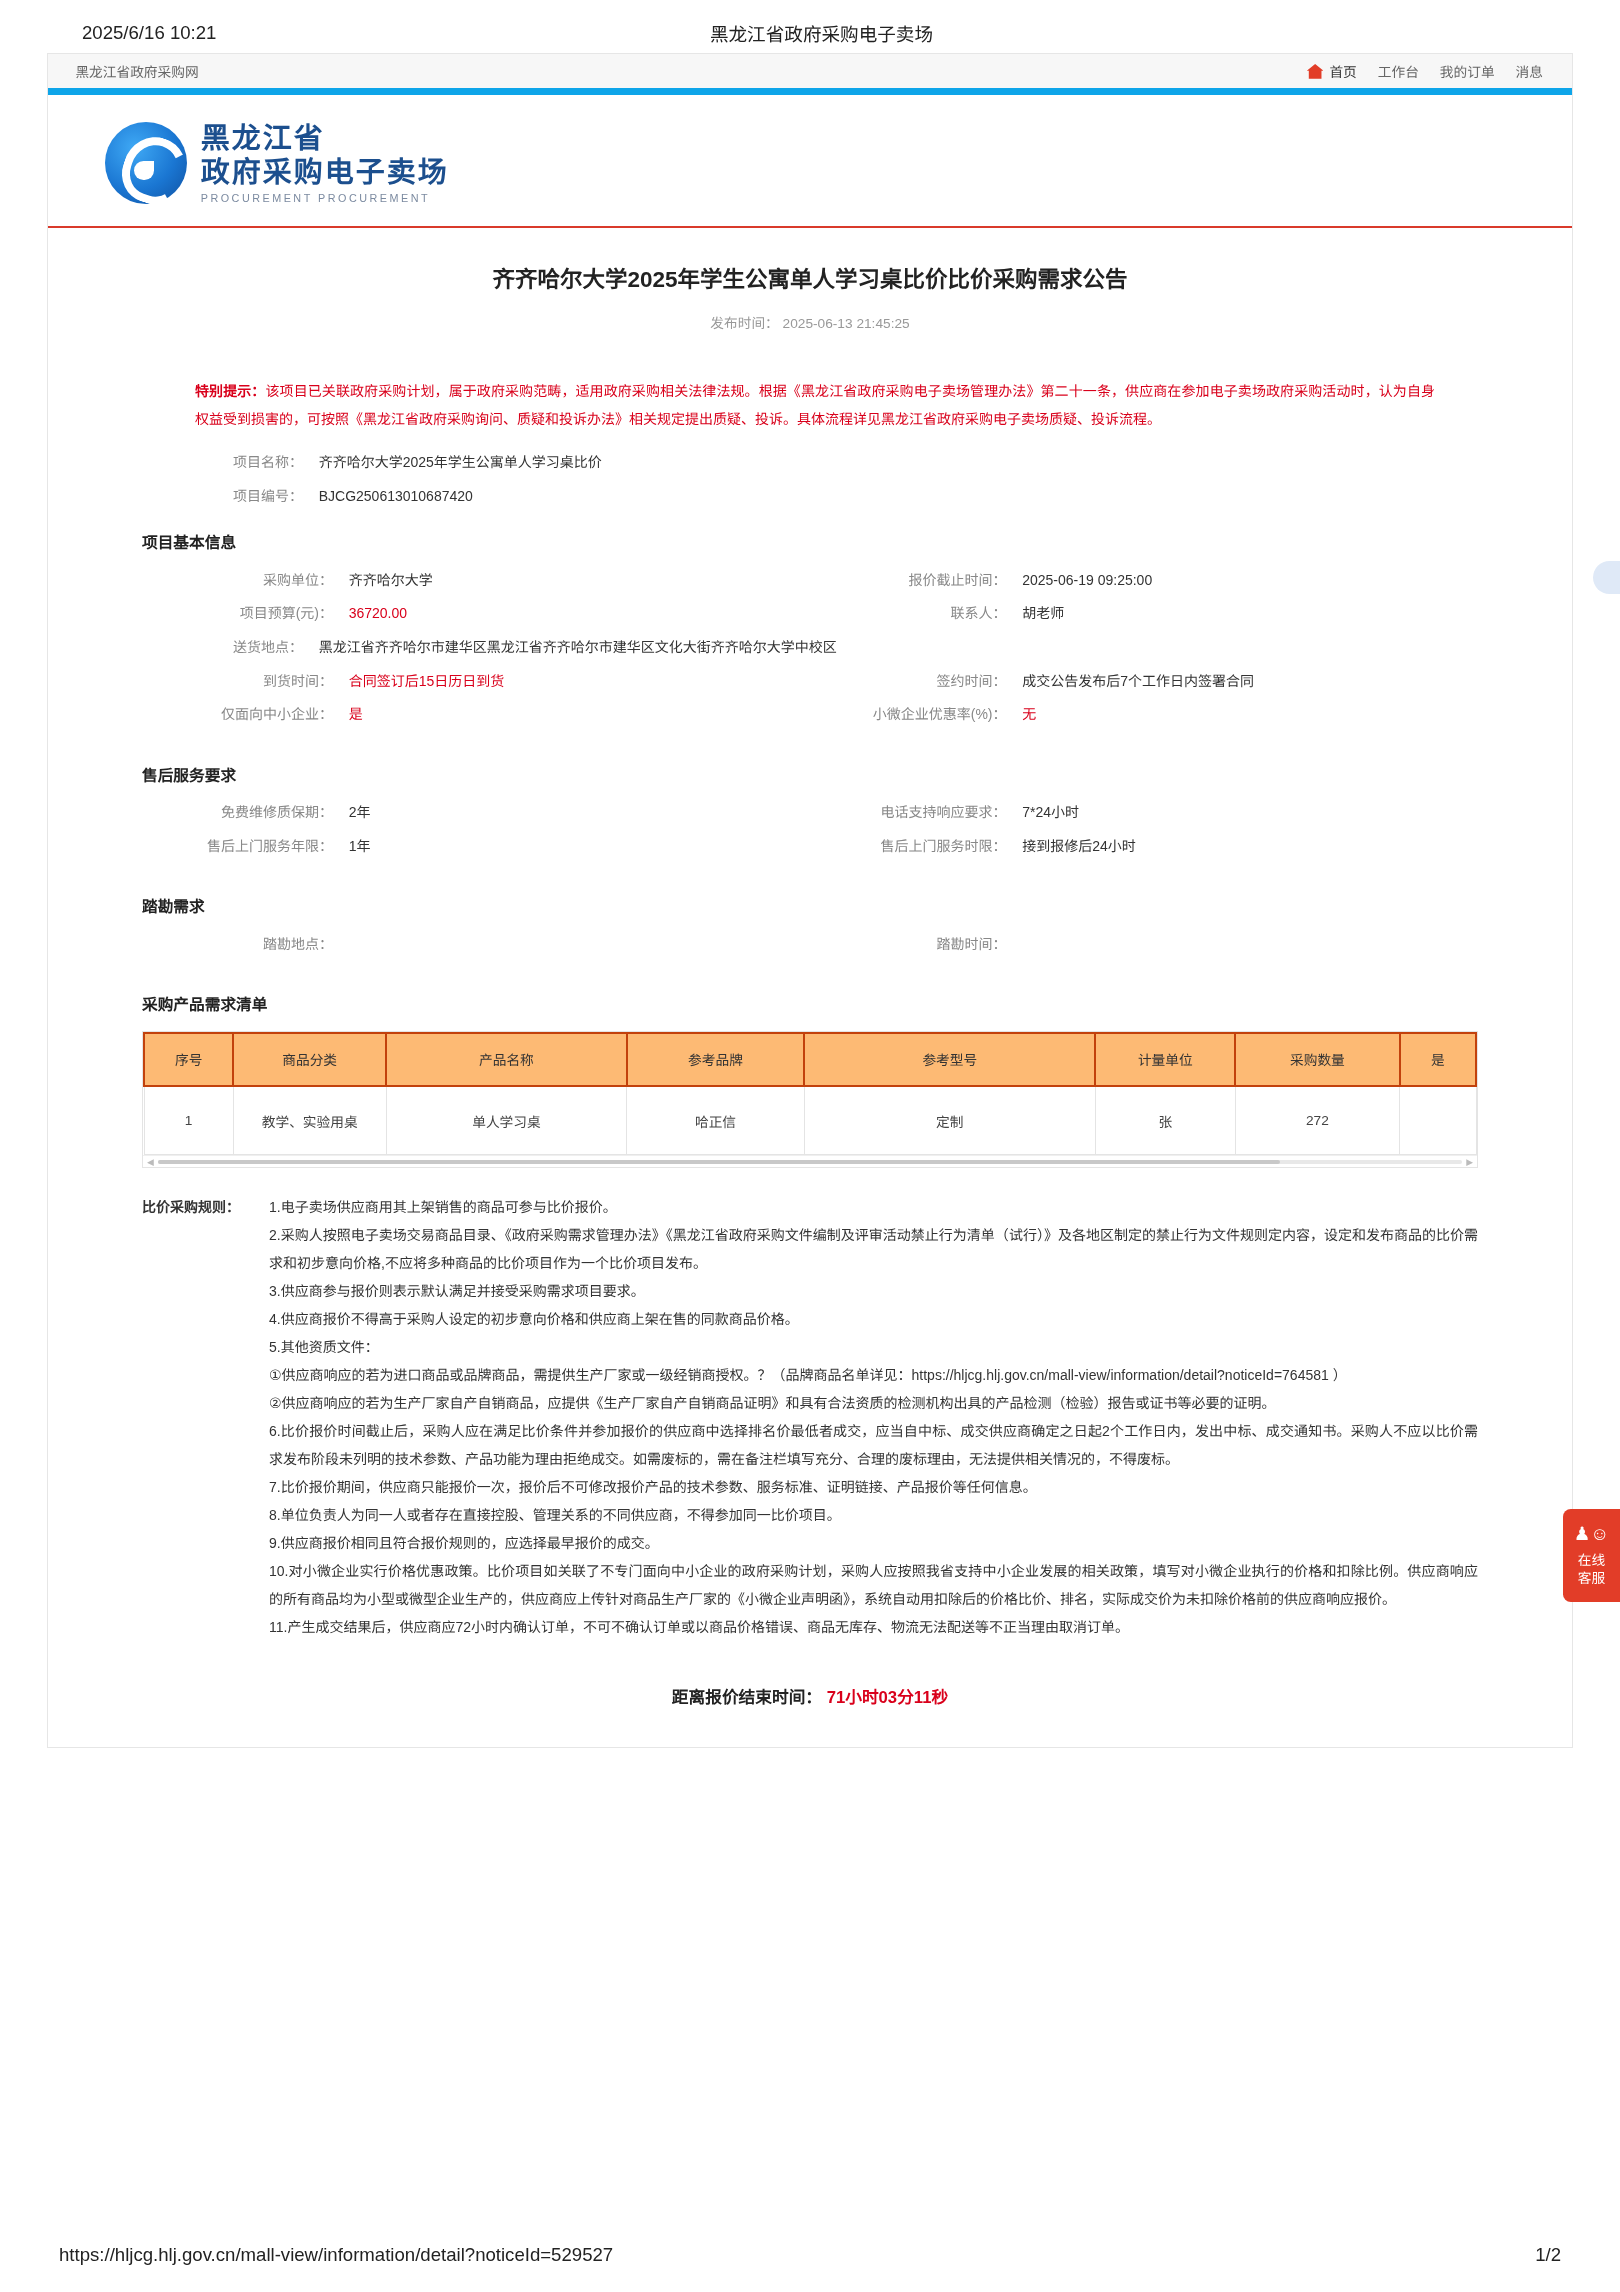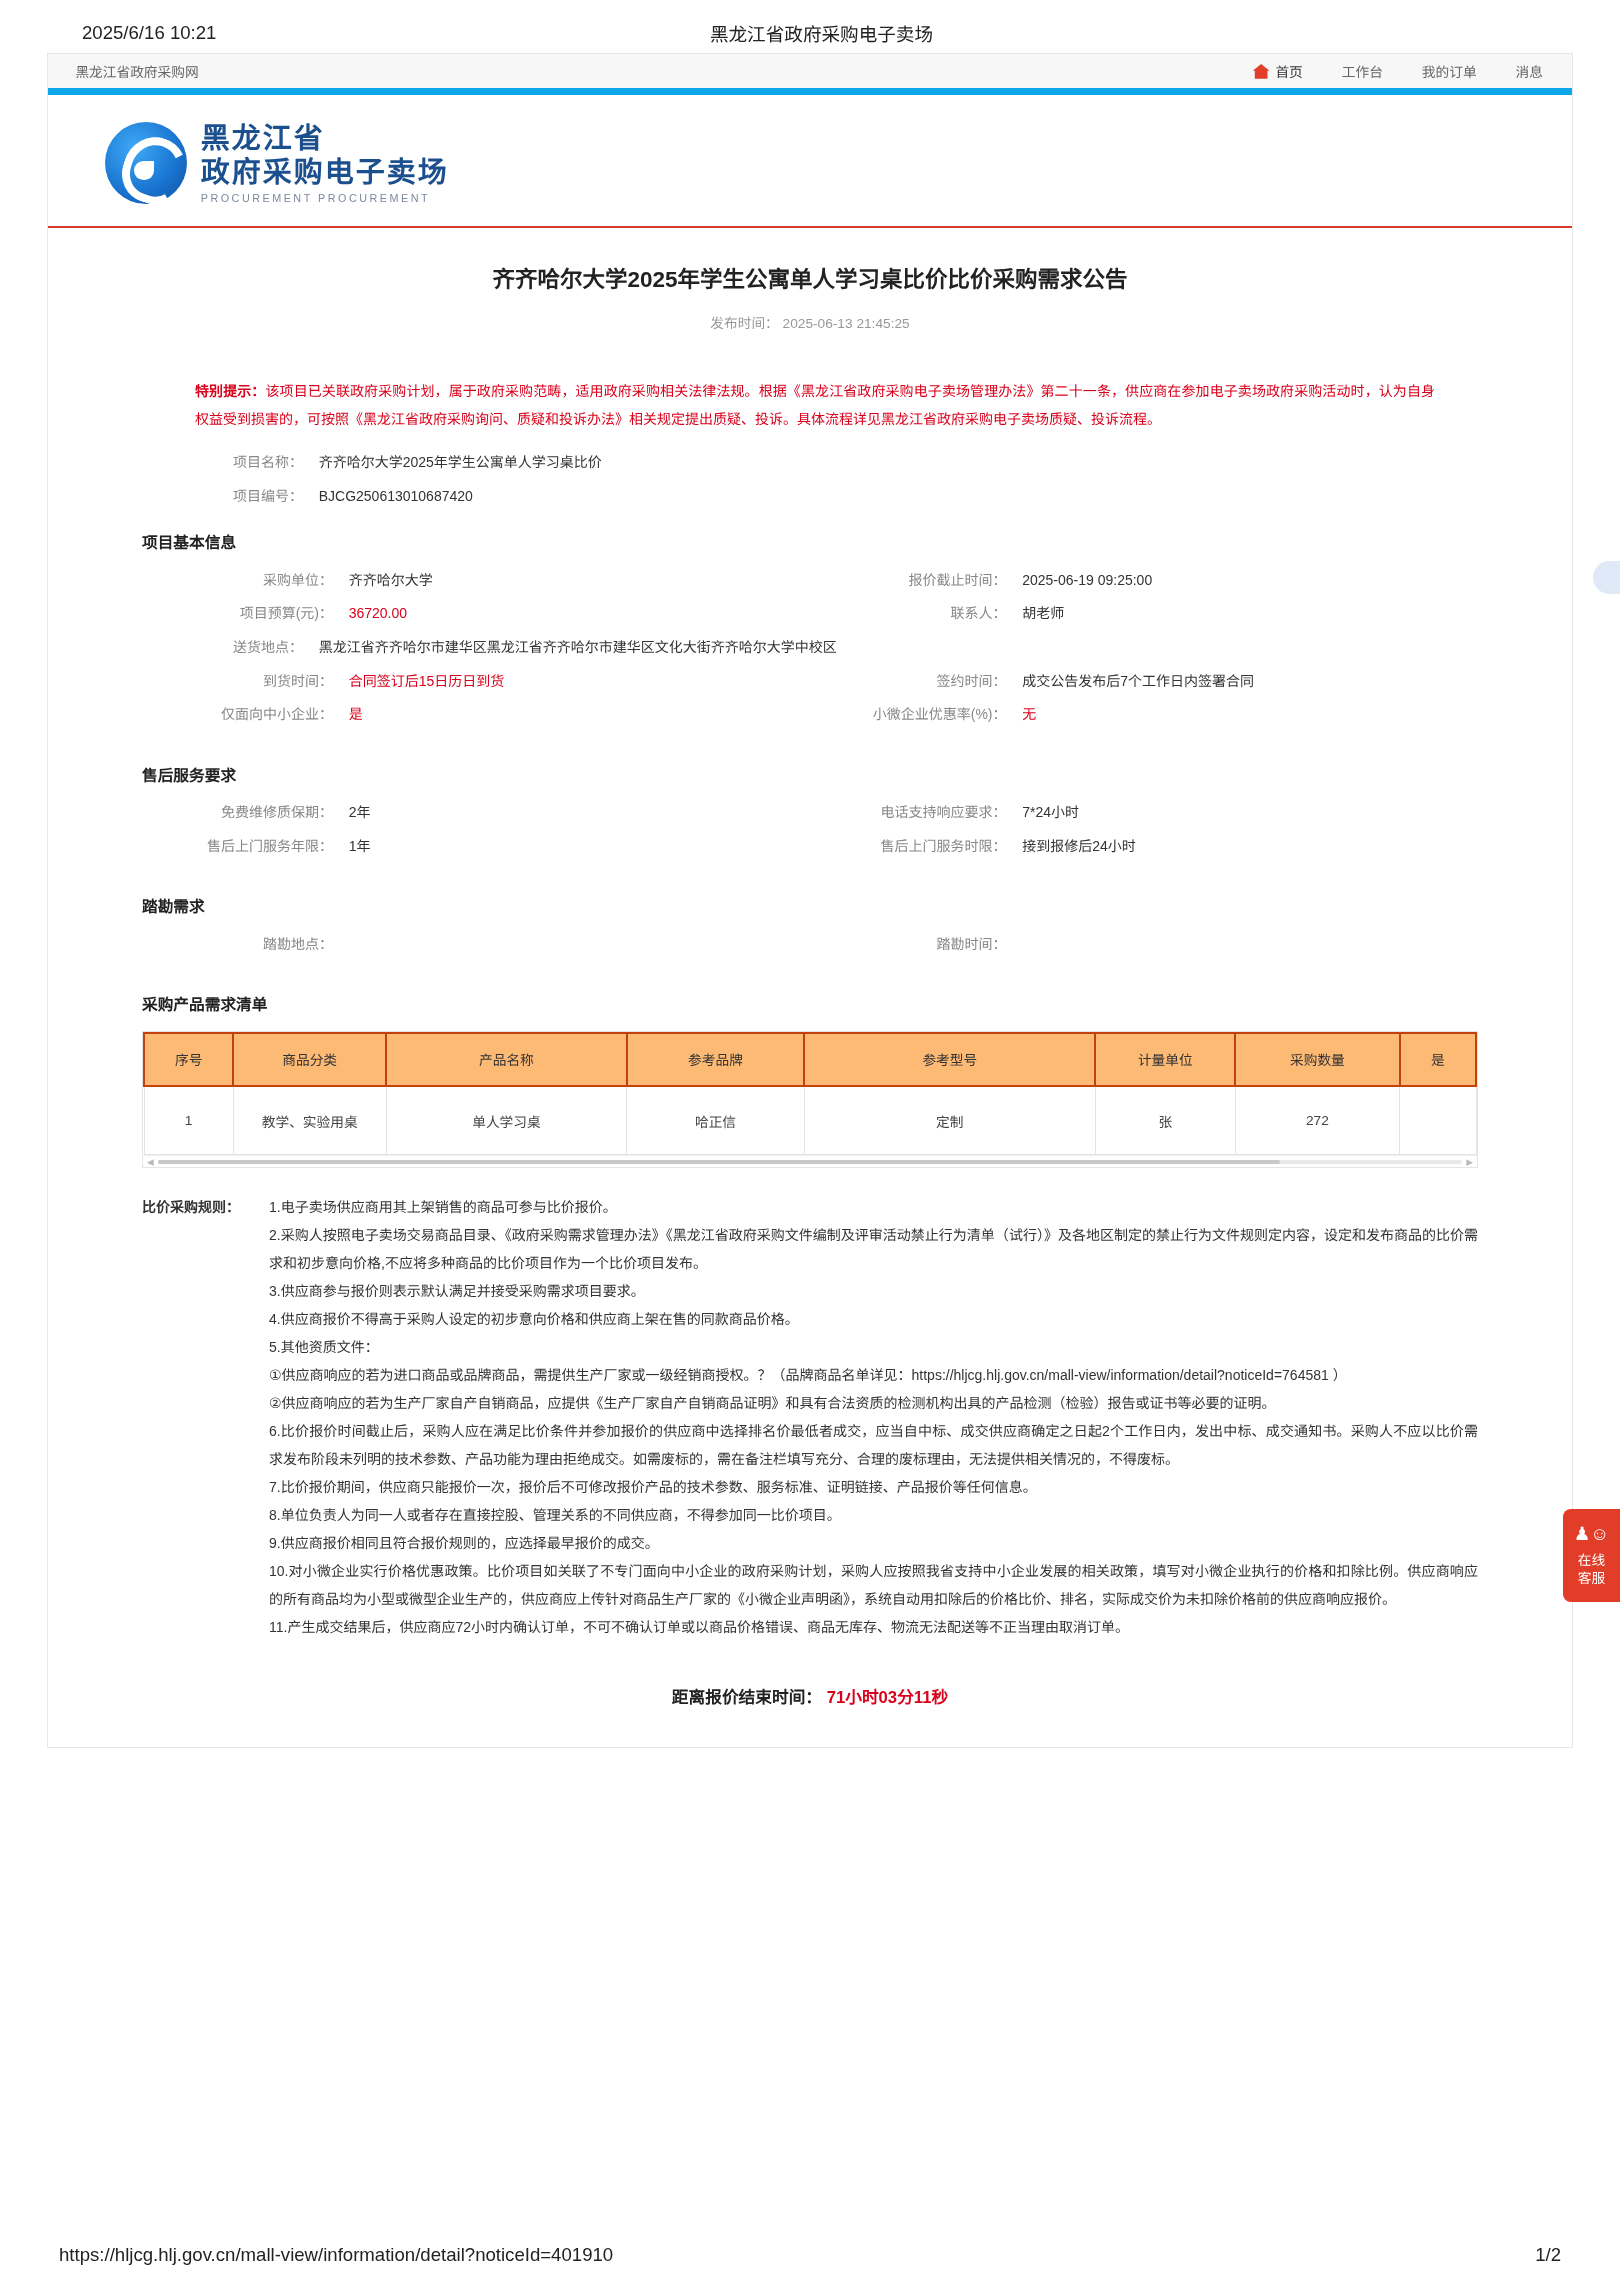--- a/index.html
+++ b/index.html
@@ -58,21 +58,21 @@
     background: #f7f7f7;
     border-bottom: 7px solid #0ea5e9;
     display: flex;
     align-items: center;
     justify-content: space-between;
     padding: 0 29px 0 27.4px;
     font-size: 13.7px;
     color: #666;
   }
   .topbar .site-name { color: #666; font-size: 13.7px; }
-  .topbar .nav-right { display: flex; align-items: center; gap: 39px; }
+  .topbar .nav-right { display: flex; align-items: center; gap: 21px; }
   .topbar .nav-item { color: #666; font-size: 13.7px; cursor: pointer; }
   .topbar .nav-item.home { color: #333; display: flex; align-items: center; gap: 5.9px; }
   .home-icon {
     display: inline-block;
     width: 16.7px; height: 14.7px;
     background: #e23d28;
     clip-path: polygon(50% 0%, 100% 45%, 88% 45%, 88% 100%, 12% 100%, 12% 45%, 0% 45%);
   }
 
   
@@ -477,16 +477,16 @@
 
 <div class="side-tab"></div>
 
 <div class="chat-widget">
   <span class="headset">♟☺</span>
   <span>在线</span><br>
   <span>客服</span>
 </div>
 
 <div class="print-foot">
-  <span>https://hljcg.hlj.gov.cn/mall-view/information/detail?noticeId=401910</span>
+  <span>https://hljcg.hlj.gov.cn/mall-view/information/detail?noticeId=529527</span>
   <span>1/2</span>
 </div>
 
 
 </body></html>

